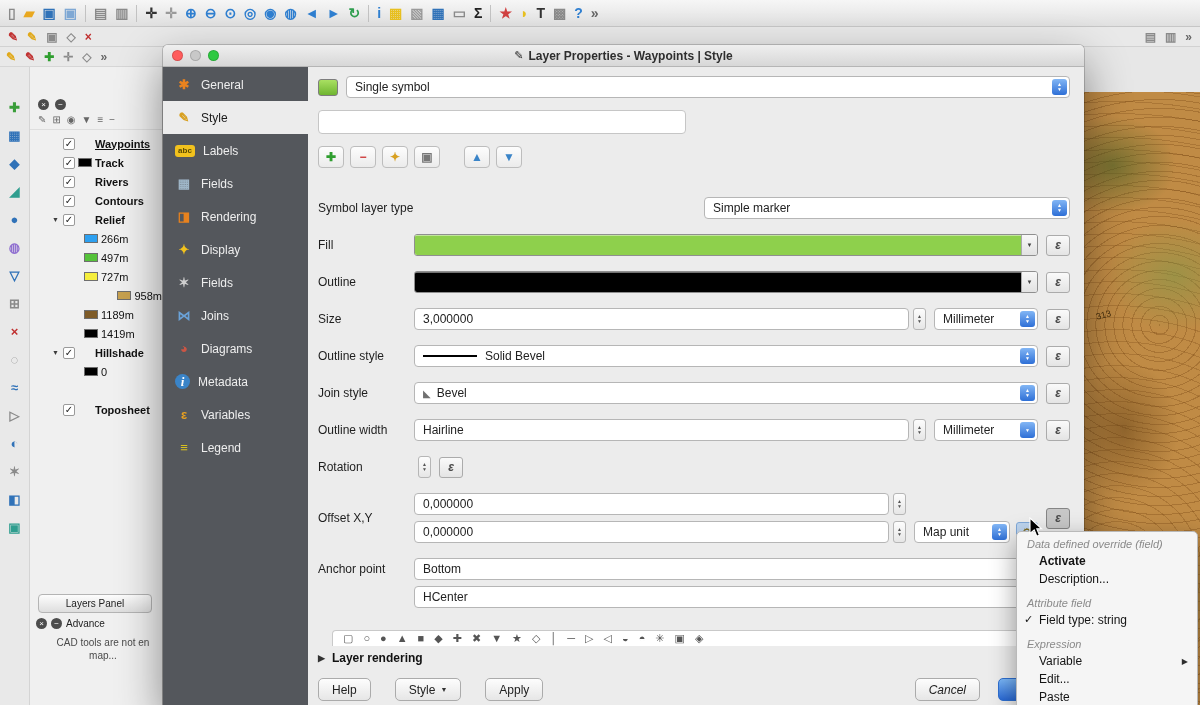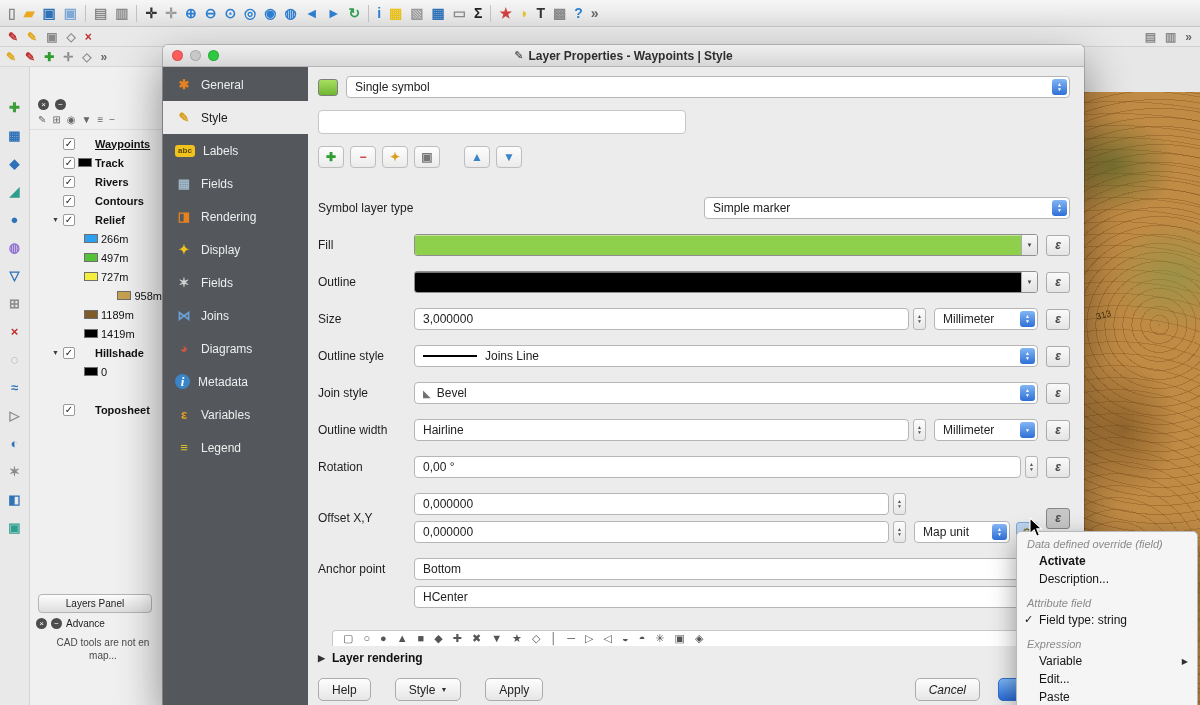--- a/index.html
+++ b/index.html
@@ -606,21 +606,21 @@
                 <span>▼</span>
             </span>
           </div>
           <span class="ovr">ε</span>
         </div>
 
         <div class="frow">
           <div class="flabel">Outline style</div>
           <div class="mac-select grow">
             <span class="line-swatch"></span>
-            <span class="selval">Joins Line</span>
+            <span class="selval">Solid Bevel</span>
             <span class="stepper">
               <span>▲</span>
                 <span>▼</span>
             </span>
           </div>
           <span class="ovr">ε</span>
         </div>
 
         <div class="frow">
           <div class="flabel">Join style</div>
@@ -647,21 +647,20 @@
             <span class="stepper">
               <span ind="icons.stepper_up"></span>
                 <span>▼</span>
             </span>
           </div>
           <span class="ovr">ε</span>
         </div>
 
         <div class="frow">
           <div class="flabel">Rotation</div>
-          <div class="spin">0,00 °</div>
           <span class="spinctl">
             <span>▲</span>
               <span>▼</span>
           </span>
           <span class="ovr">ε</span>
         </div>
 
         <div class="frow">
           <div class="flabel">Offset X,Y</div>
           <div class="offset-cols">

